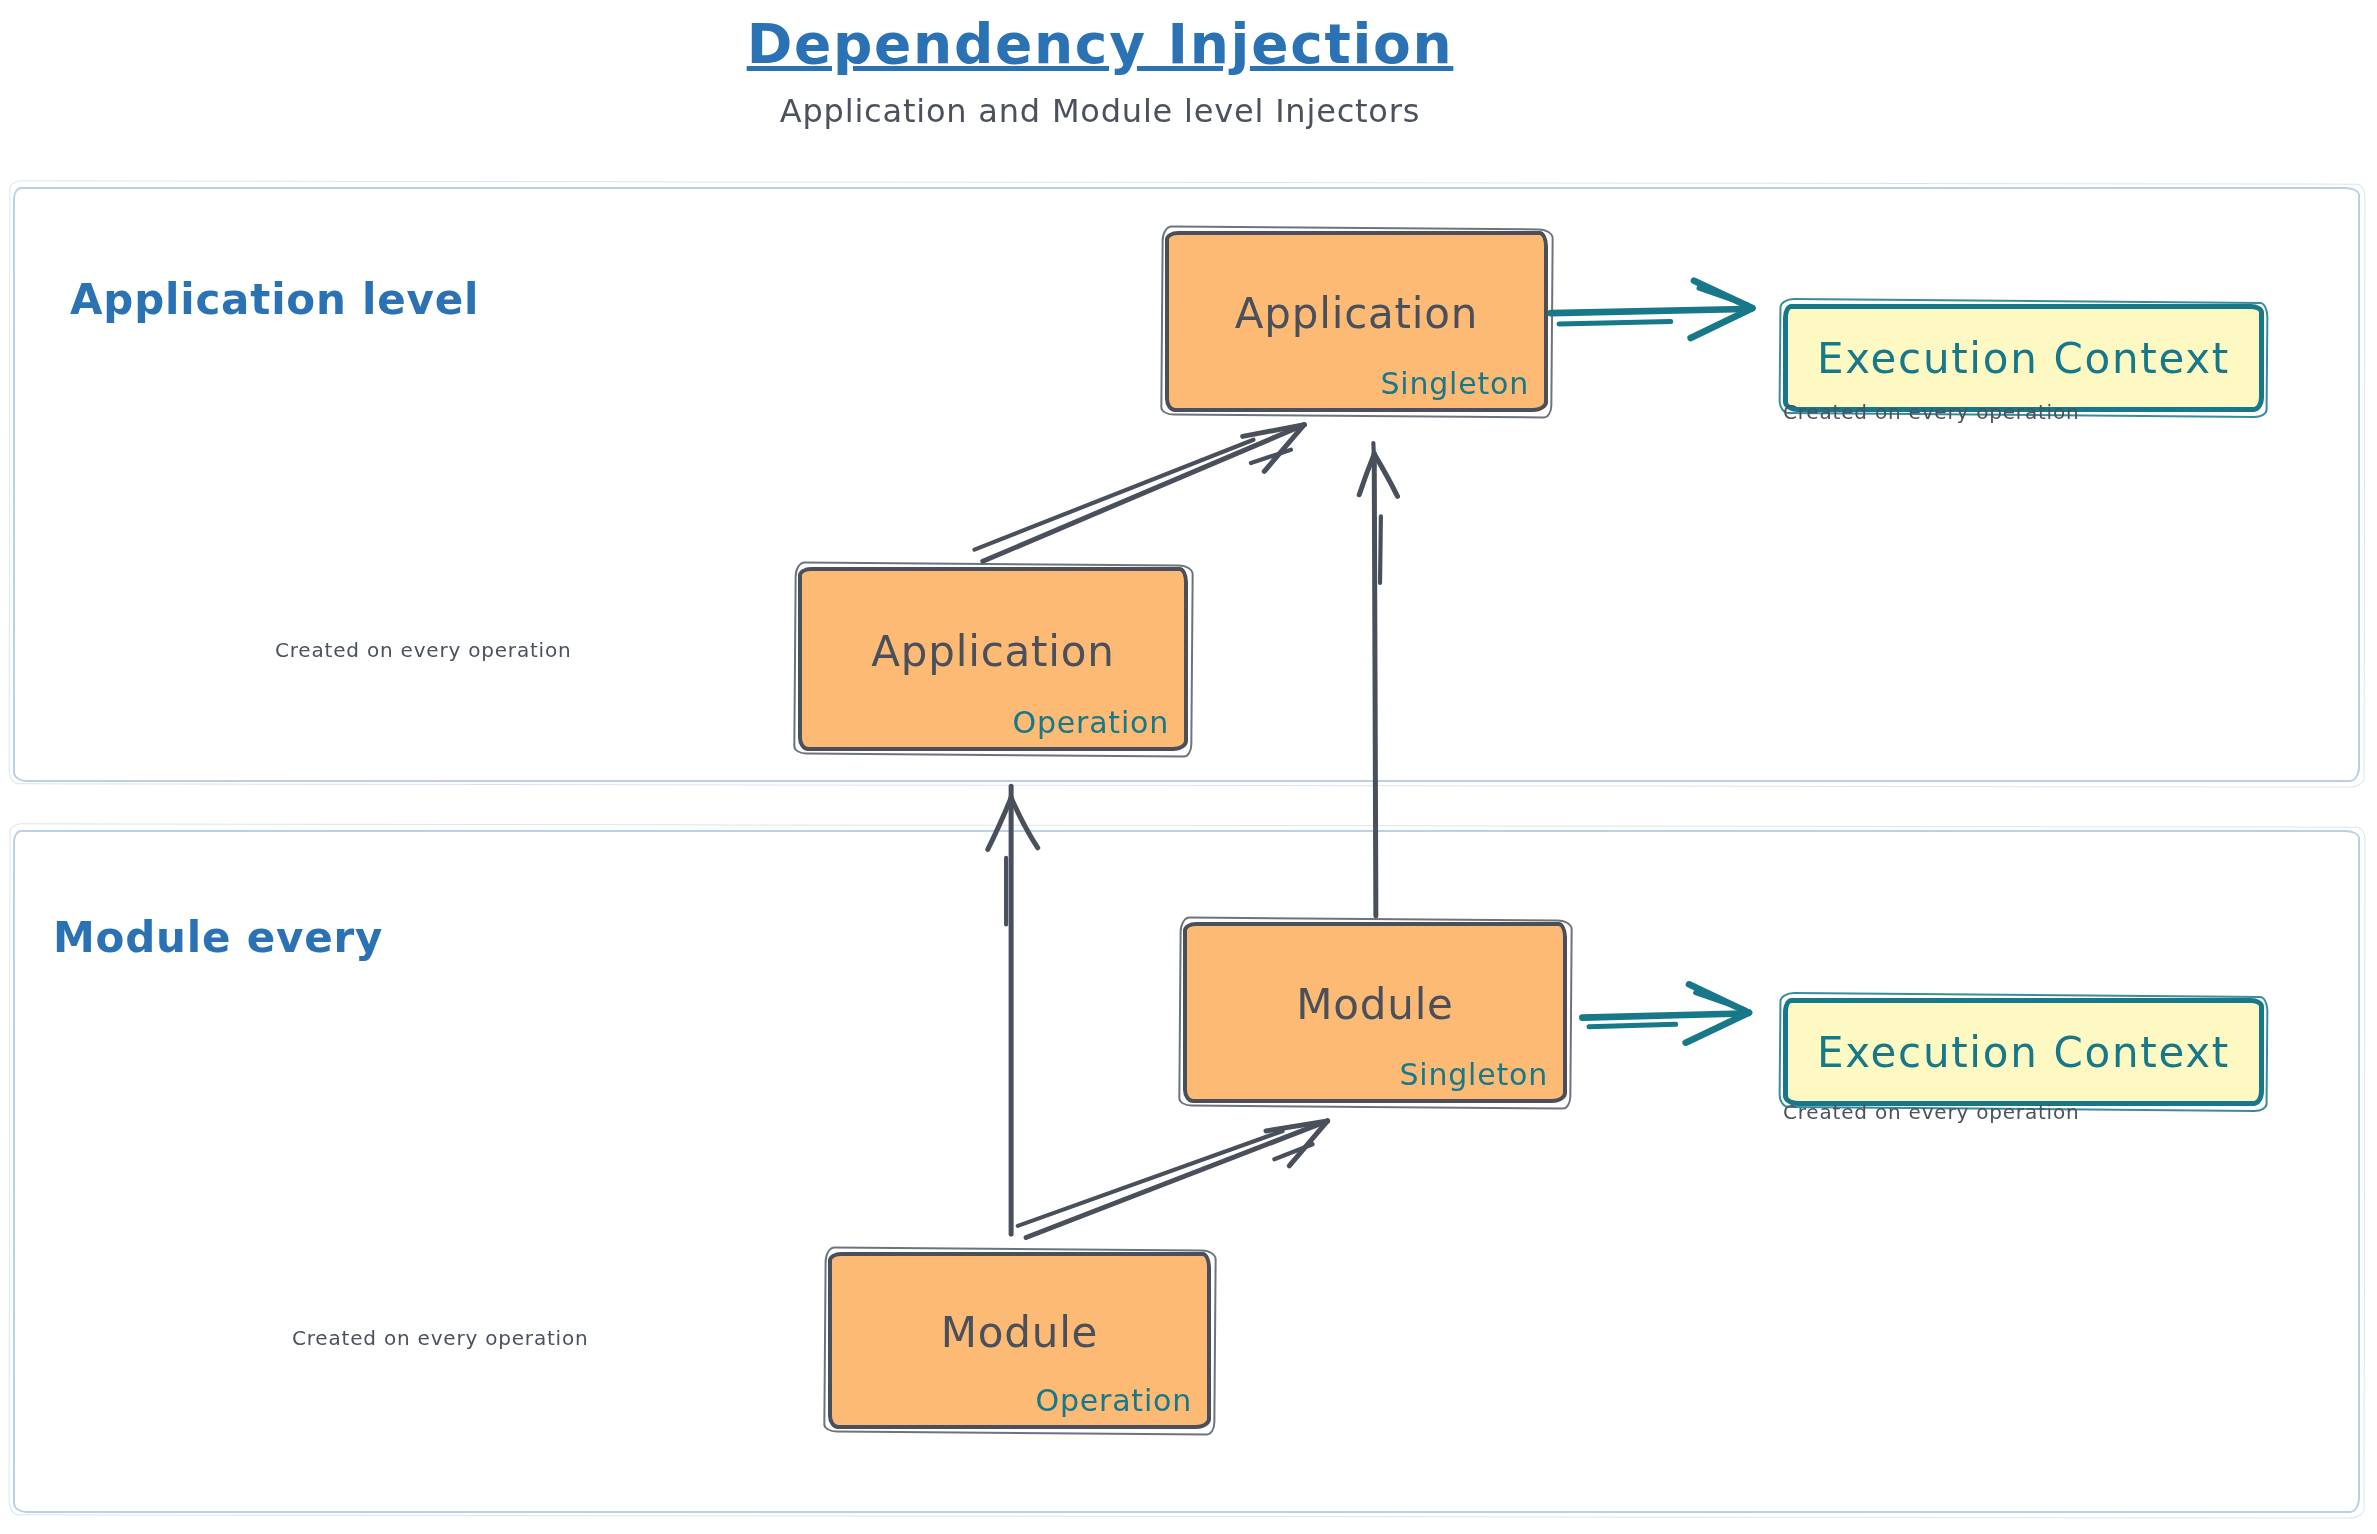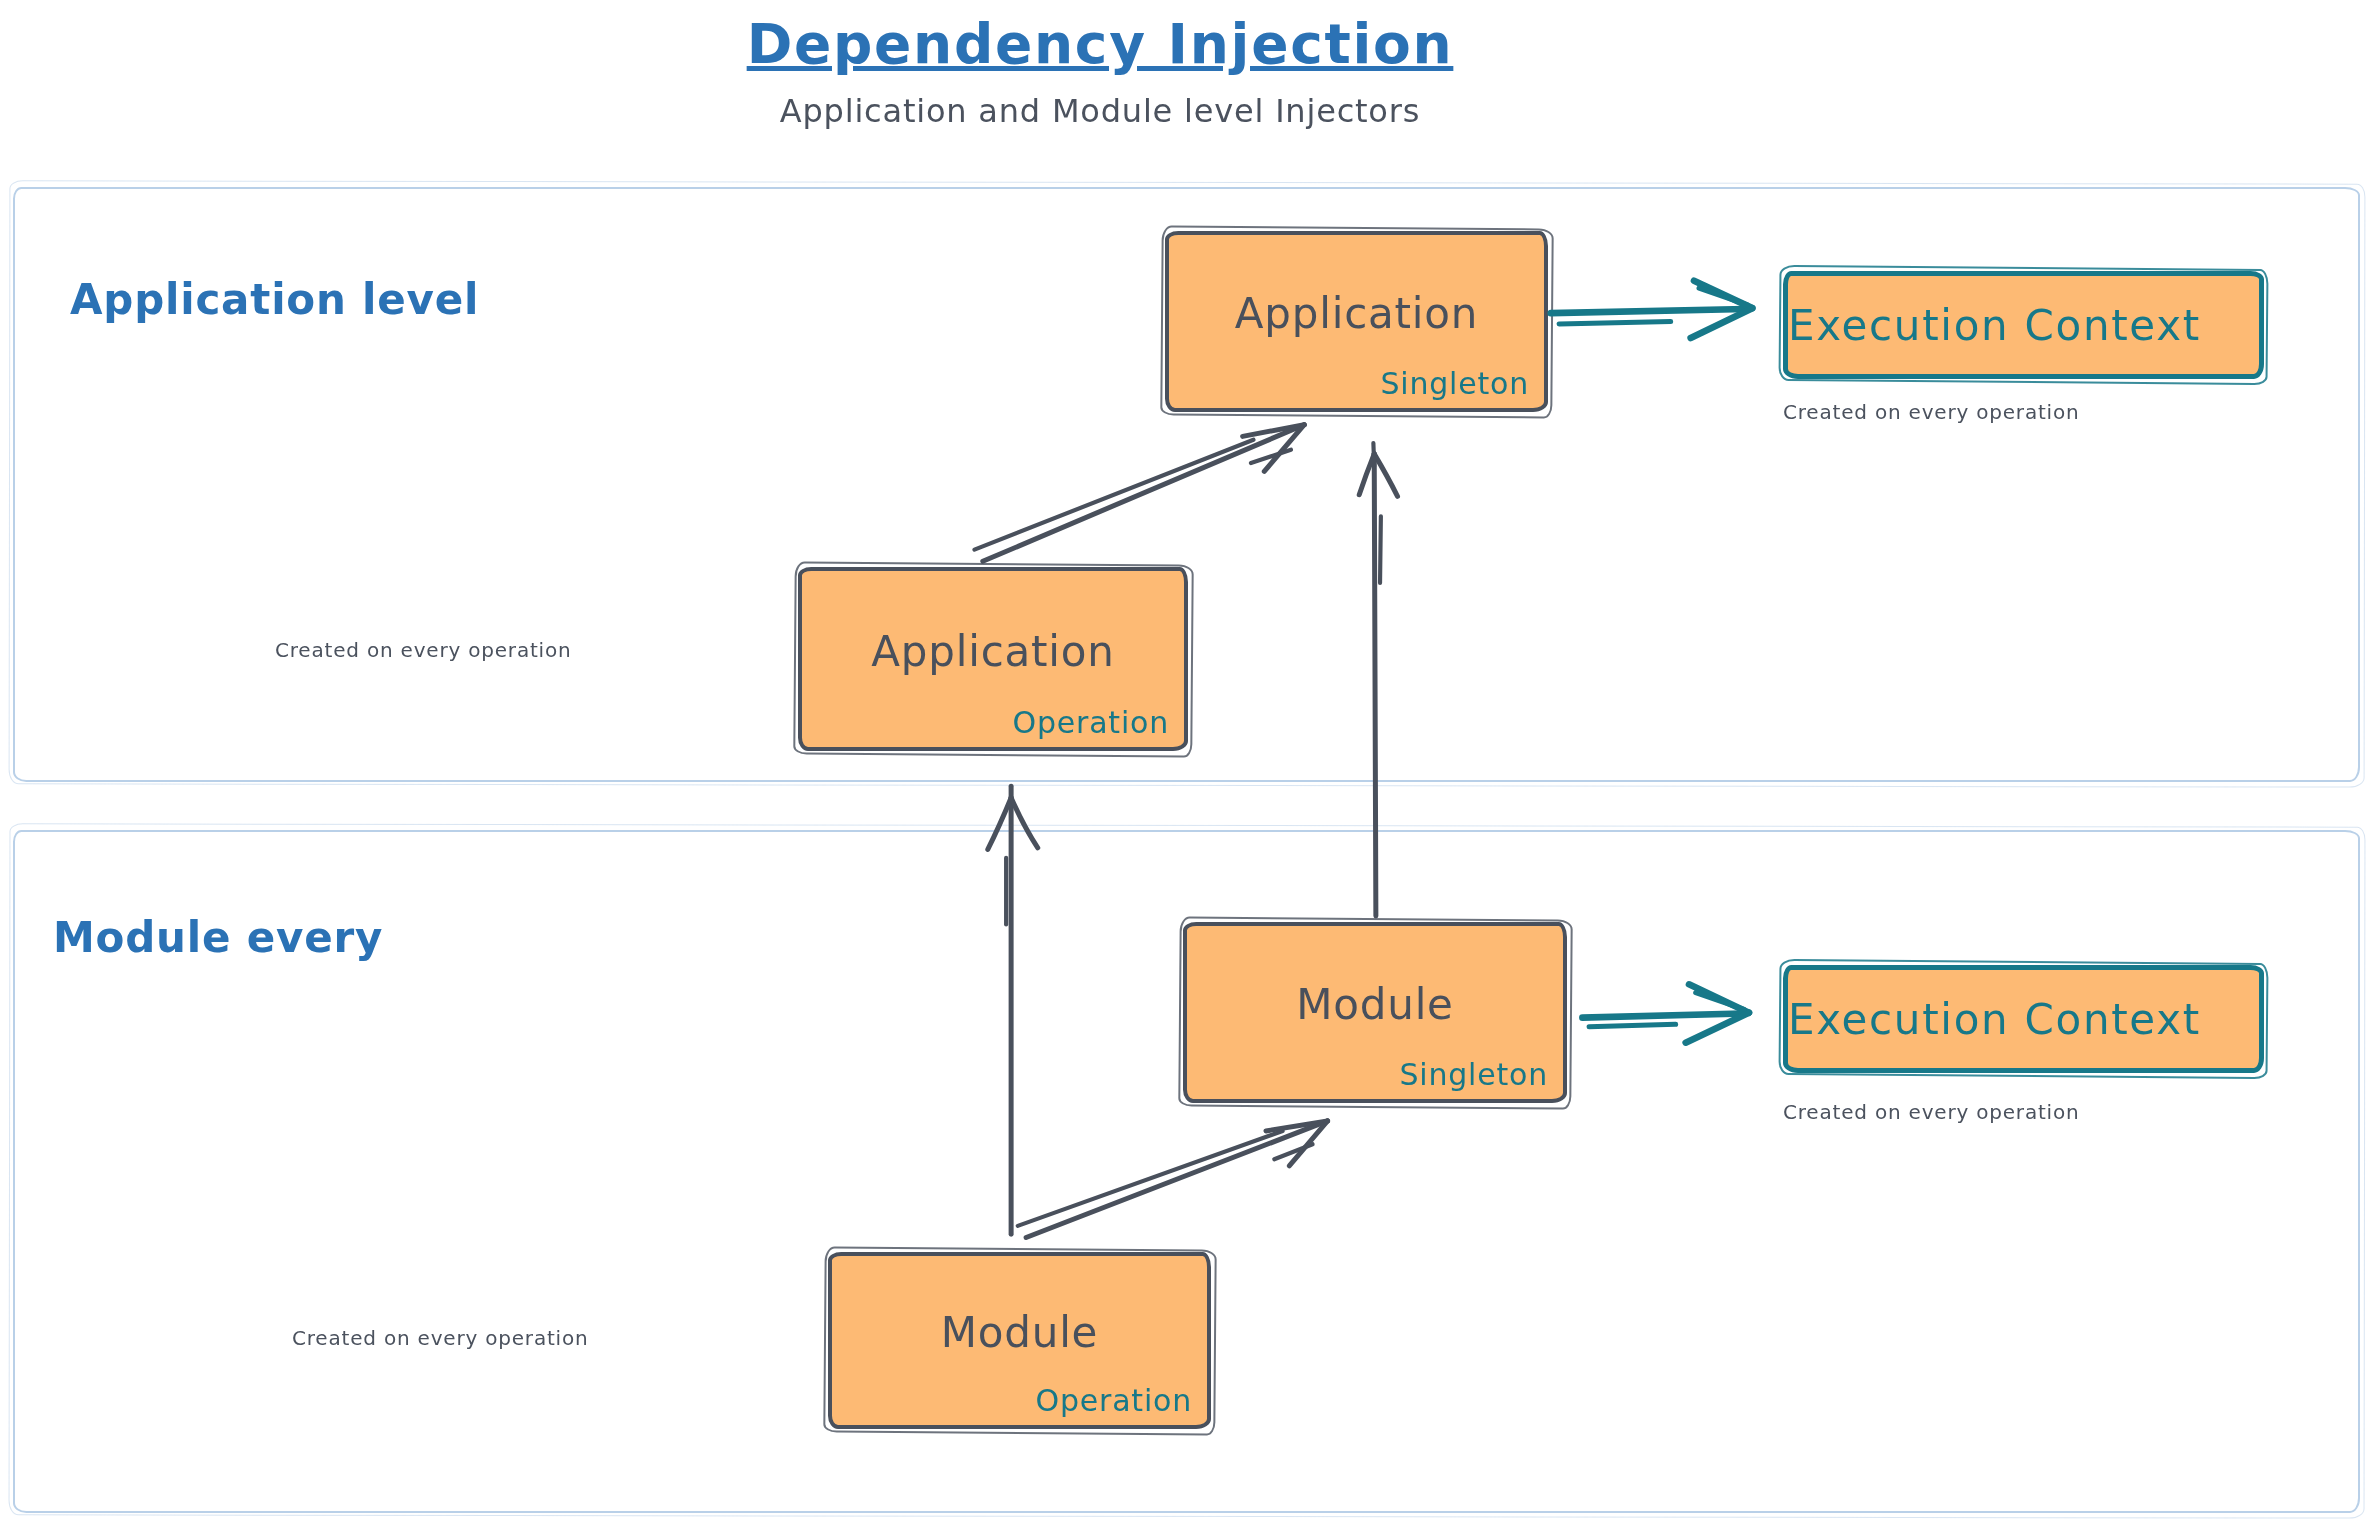--- a/index.html
+++ b/index.html
@@ -71,22 +71,22 @@
     position:absolute;right:15px;bottom:6.7px;
     color:var(--teal);
     font-size:30px;font-weight:500;letter-spacing:0.8px;
     white-space:nowrap;
     margin-top:14px;
   }
   .exec-box{
     position:absolute;
     border:5px solid var(--teal);
     border-radius:8.3px 13.3px 10px 15px / 13.3px 8.3px 15px 10px;
-    background:#fdba74;
-    display:flex;align-items:center;justify-content:flex-start;
+    background:#fef9c3;
+    display:flex;align-items:center;justify-content:center;margin-top:33px;
   }
   .exec-box::after{
     content:"";position:absolute;inset:-9.2px;
     border:2.5px solid var(--teal);
     border-radius:15px 8.3px 13.3px 10px / 10px 15px 8.3px 13.3px;
     opacity:.85;transform:rotate(.5deg);
     pointer-events:none;
   }
   .exec-label{
     color:var(--teal);

